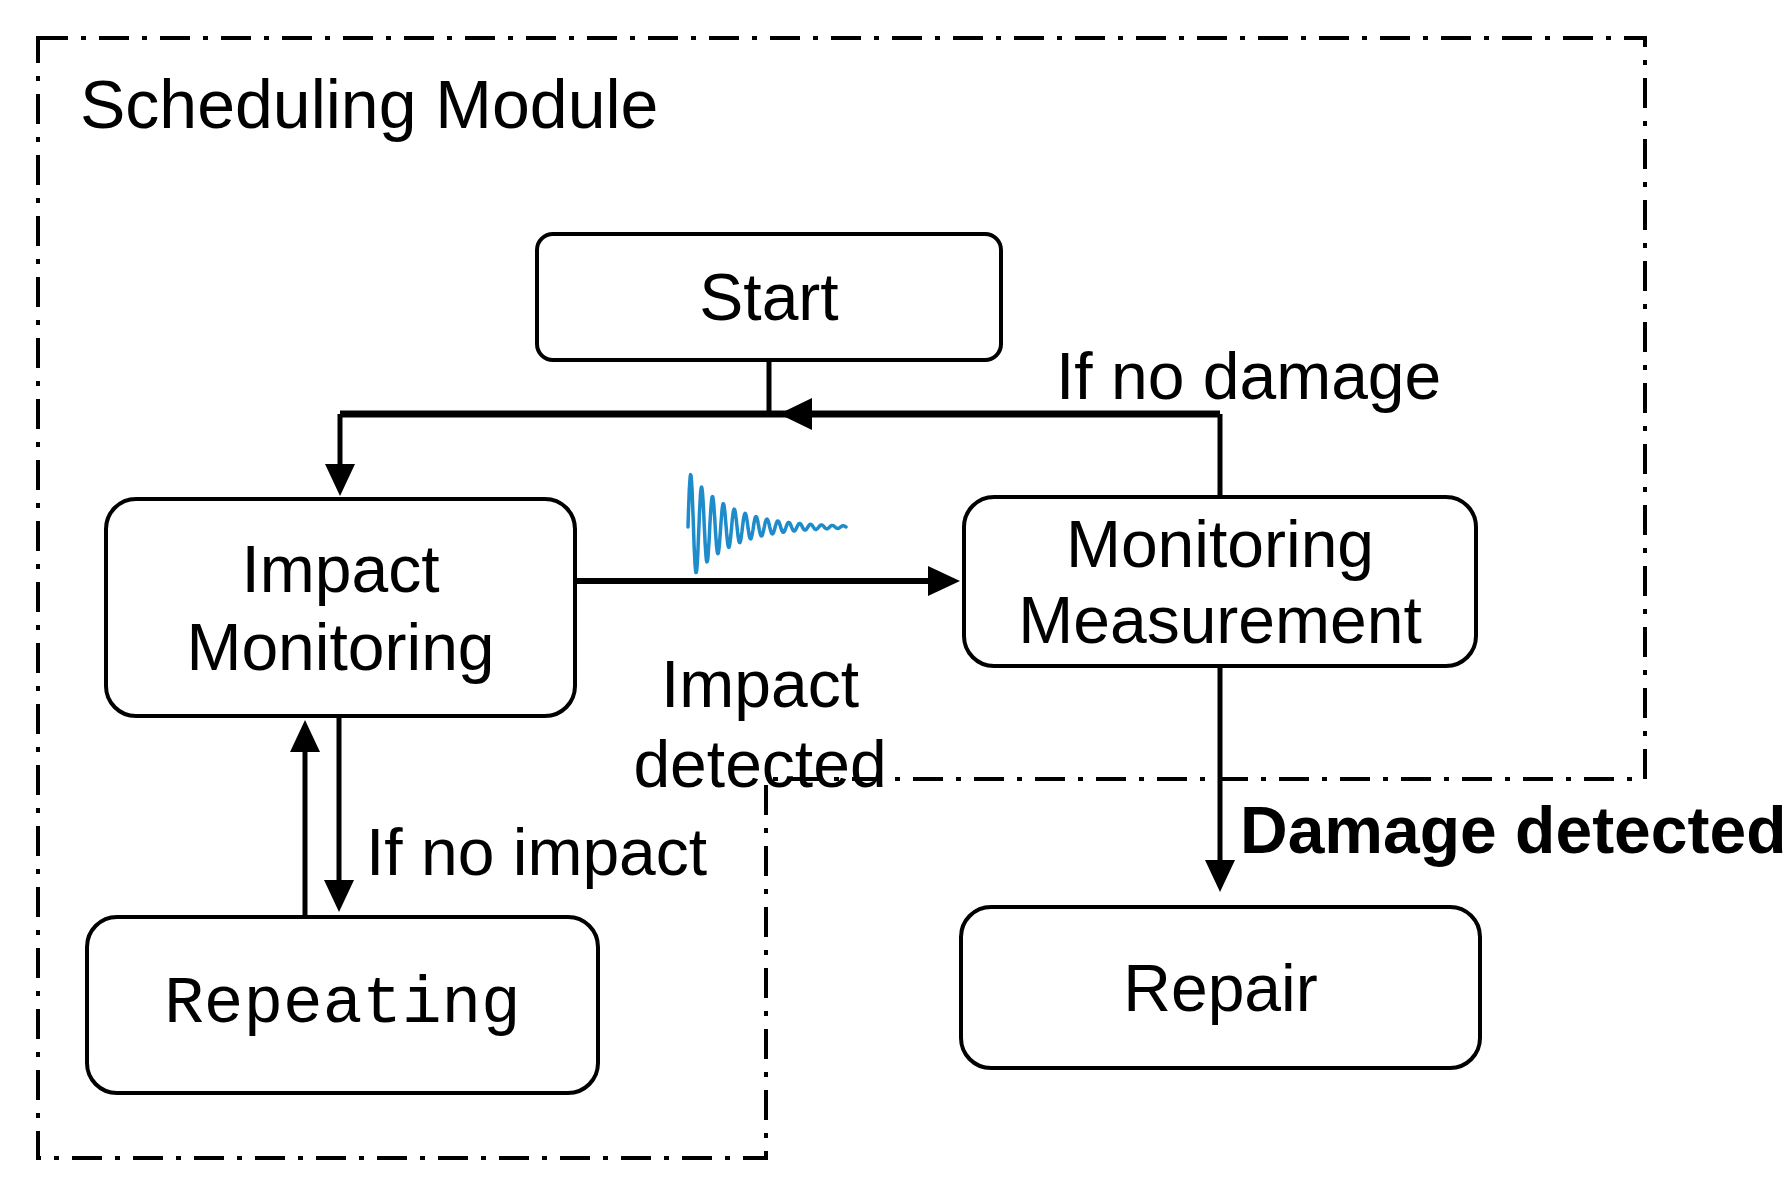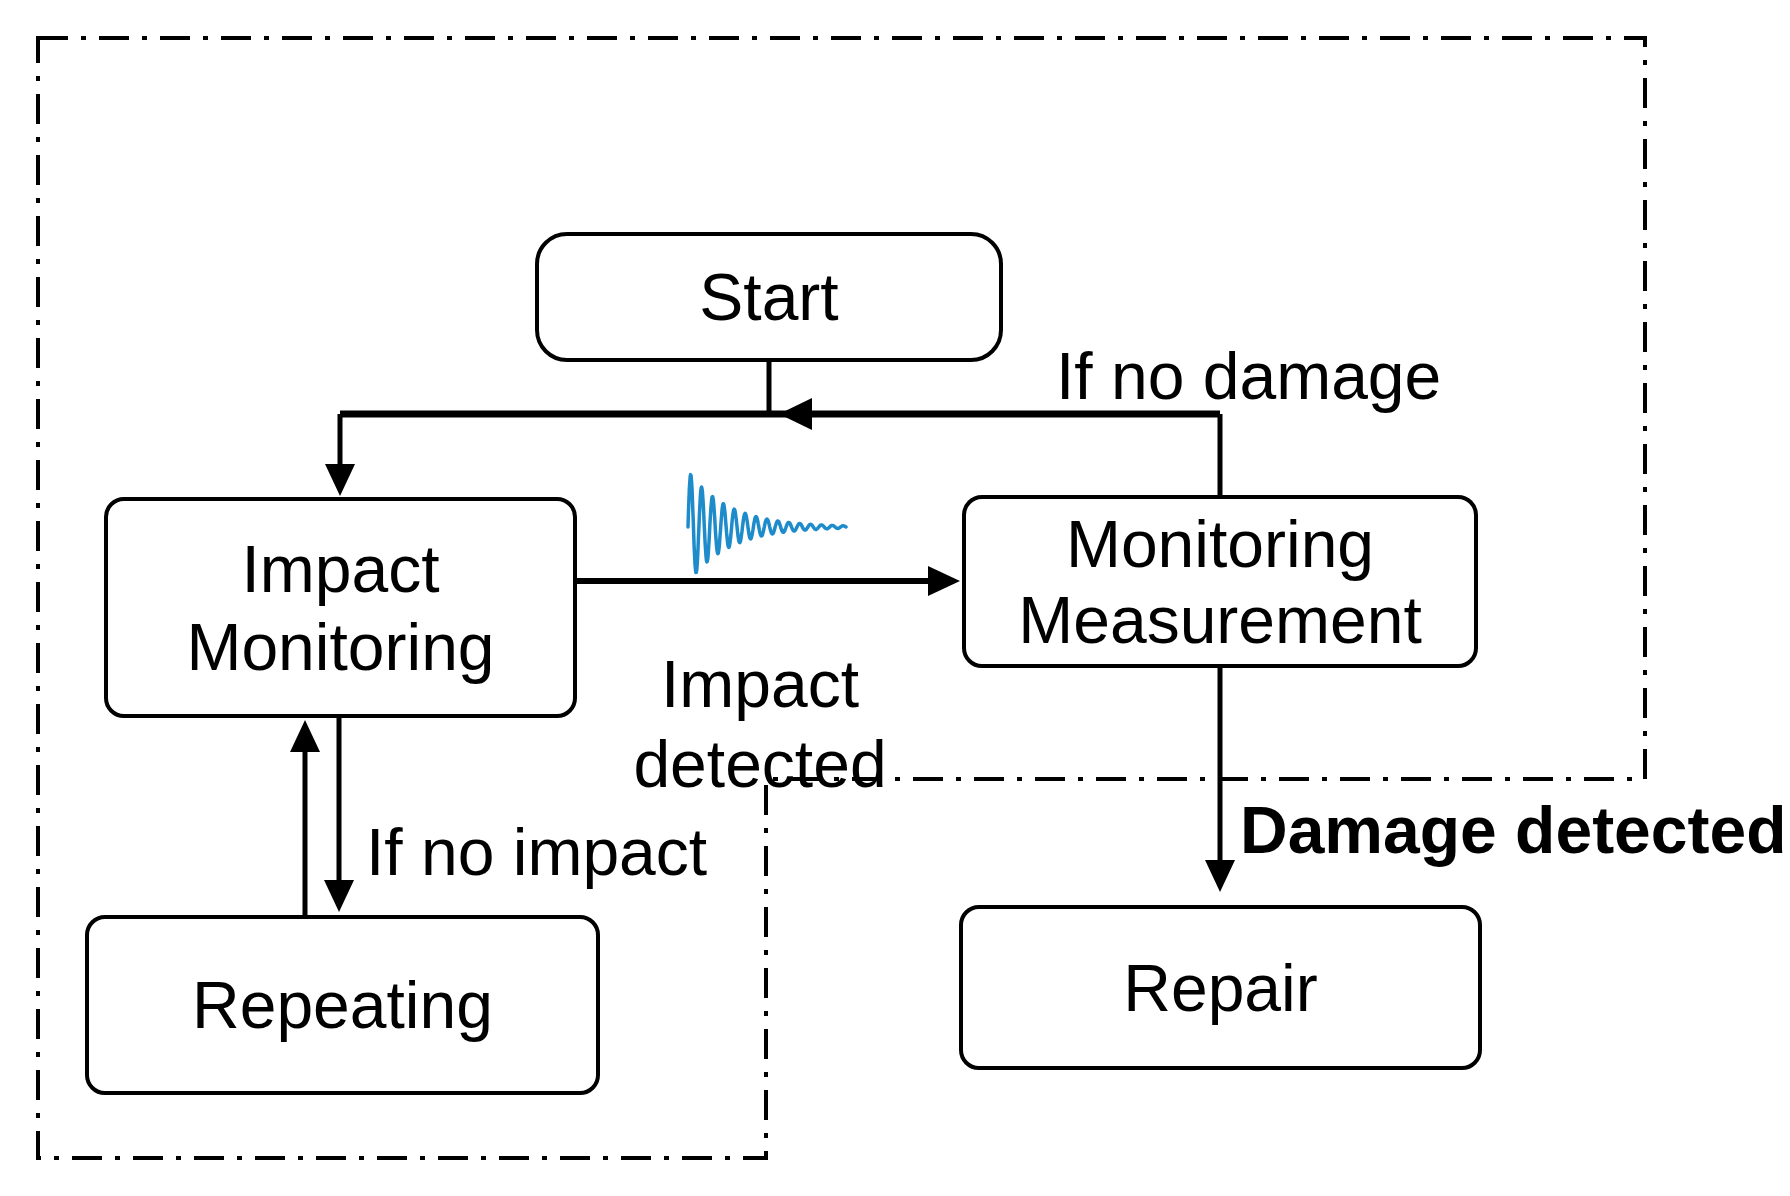--- a/index.html
+++ b/index.html
@@ -9,21 +9,21 @@
     background:#ffffff;
     font-family:"Liberation Sans", sans-serif;
     color:#000;
     overflow:hidden;
   }
   .layer{position:absolute;left:0;top:0;width:1790px;height:1196px;}
   .node{
     position:absolute;
     background:#ffffff;
     border:4px solid #000;
-    border-radius:20px;
+    border-radius:32px;
     display:flex;align-items:center;justify-content:center;
     text-align:center;
     font-size:66px;
     line-height:78px;
     box-sizing:border-box;
     z-index:2;
   }
   .edge-label{
     position:absolute;
     font-size:66px;
@@ -69,28 +69,29 @@
     <polygon points="1220,892 1205,860 1235,860" fill="#000"></polygon>
 
     <path d="M 305 915 V 742" fill="none" stroke="#000" stroke-width="5"></path>
     <polygon points="305,720 290,752 320,752" fill="#000"></polygon>
     <path d="M 339 718 V 884" fill="none" stroke="#000" stroke-width="5"></path>
     <polygon points="339,912 324,880 354,880" fill="#000"></polygon>
 
     <polyline id="waveform" points="688.0,527.0 688.4,513.1 688.9,500.4 689.3,489.7 689.8,481.5 690.2,476.4 690.6,474.6 691.1,476.1 691.5,480.8 692.0,488.4 692.4,498.2 692.8,509.6 693.3,521.9 693.7,534.2 694.1,545.8 694.6,556.0 695.0,564.1 695.5,569.7 695.9,572.5 696.3,572.4 696.8,569.4 697.2,563.8 697.7,555.9 698.1,546.5 698.5,536.0 699.0,525.1 699.4,514.6 699.9,505.2 700.3,497.3 700.7,491.4 701.2,487.9 701.6,487.0 702.0,488.6 702.5,492.6 702.9,498.7 703.4,506.4 703.8,515.3 704.2,524.7 704.7,534.1 705.1,542.8 705.6,550.3 706.0,556.2 706.4,560.2 706.9,561.9 707.3,561.4 707.8,558.8 708.2,554.2 708.6,548.0 709.1,540.5 709.5,532.4 709.9,524.2 710.4,516.2 710.8,509.2 711.3,503.4 711.7,499.2 712.1,496.9 712.6,496.5 713.0,498.0 713.5,501.4 713.9,506.3 714.3,512.4 714.8,519.3 715.2,526.5 715.6,533.6 716.1,540.1 716.5,545.7 717.0,550.0 717.4,552.7 717.8,553.7 718.3,553.1 718.7,550.8 719.2,547.0 719.6,542.1 720.0,536.3 720.5,530.1 720.9,523.8 721.4,517.8 721.8,512.5 722.2,508.3 722.7,505.3 723.1,503.8 723.5,503.8 724.0,505.2 724.4,508.0 724.9,511.9 725.3,516.7 725.7,522.0 726.2,527.6 726.6,532.9 727.1,537.8 727.5,541.9 727.9,545.0 728.4,546.9 728.8,547.4 729.3,546.7 729.7,544.7 730.1,541.7 730.6,537.8 731.0,533.3 731.5,528.5 731.9,523.7 732.3,519.2 732.8,515.3 733.2,512.3 733.6,510.2 734.1,509.2 734.5,509.4 735.0,510.7 735.4,512.9 735.8,516.1 736.3,519.8 736.7,523.9 737.2,528.2 737.6,532.2 738.0,535.9 738.5,538.9 738.9,541.1 739.4,542.3 739.8,542.6 740.2,541.9 740.7,540.2 741.1,537.8 741.5,534.7 742.0,531.2 742.4,527.5 742.9,523.9 743.3,520.5 743.7,517.6 744.2,515.4 744.6,514.0 745.1,513.4 745.5,513.6 745.9,514.8 746.4,516.6 746.8,519.1 747.3,522.0 747.7,525.2 748.1,528.4 748.6,531.5 749.0,534.2 749.4,536.4 749.9,538.0 750.3,538.8 750.8,538.9 751.2,538.2 751.6,536.8 752.1,534.9 752.5,532.4 753.0,529.7 753.4,526.9 753.8,524.1 754.3,521.6 754.7,519.5 755.1,517.9 755.6,516.9 756.0,516.6 756.5,516.9 756.9,517.9 757.3,519.4 757.8,521.3 758.2,523.6 758.7,526.1 759.1,528.5 759.5,530.8 760.0,532.8 760.4,534.4 760.9,535.5 761.3,536.1 761.7,536.0 762.2,535.4 762.6,534.3 763.0,532.7 763.5,530.8 763.9,528.7 764.4,526.6 764.8,524.5 765.2,522.6 765.7,521.0 766.1,519.9 766.6,519.2 767.0,519.0 767.4,519.4 767.9,520.2 768.3,521.4 768.8,523.0 769.2,524.7 769.6,526.6 770.1,528.5 770.5,530.2 771.0,531.7 771.4,532.9 771.8,533.6 772.3,534.0 772.7,533.8 773.1,533.3 773.6,532.4 774.0,531.1 774.5,529.6 774.9,528.0 775.3,526.4 775.8,524.8 776.2,523.4 776.7,522.3 777.1,521.4 777.5,521.0 778.0,520.9 778.4,521.3 778.9,521.9 779.3,522.9 779.7,524.1 780.2,525.5 780.6,527.0 781.0,528.4 781.5,529.7 781.9,530.8 782.4,531.6 782.8,532.1 783.2,532.3 783.7,532.2 784.1,531.7 784.6,531.0 785.0,530.0 785.4,528.8 785.9,527.6 786.3,526.3 786.8,525.1 787.2,524.1 787.6,523.3 788.1,522.7 788.5,522.4 788.9,522.4 789.4,522.7 789.8,523.2 790.3,524.0 790.7,525.0 791.1,526.0 791.6,527.2 792.0,528.2 792.5,529.2 792.9,530.0 793.3,530.6 793.8,531.0 794.2,531.1 794.6,530.9 795.1,530.5 795.5,529.9 796.0,529.1 796.4,528.2 796.8,527.3 797.3,526.3 797.7,525.4 798.2,524.7 798.6,524.0 799.0,523.6 799.5,523.5 799.9,523.5 800.4,523.8 800.8,524.2 801.2,524.8 801.7,525.6 802.1,526.4 802.5,527.3 803.0,528.1 803.4,528.8 803.9,529.4 804.3,529.8 804.7,530.1 805.2,530.1 805.6,530.0 806.1,529.6 806.5,529.1 806.9,528.5 807.4,527.8 807.8,527.1 808.3,526.4 808.7,525.7 809.1,525.1 809.6,524.7 810.0,524.4 810.5,524.3 810.9,524.3 811.3,524.6 811.8,524.9 812.2,525.4 812.6,526.0 813.1,526.7 813.5,527.3 814.0,527.9 814.4,528.5 814.8,528.9 815.3,529.2 815.7,529.4 816.2,529.4 816.6,529.2 817.0,528.9 817.5,528.5 817.9,528.1 818.4,527.5 818.8,527.0 819.2,526.4 819.7,525.9 820.1,525.5 820.5,525.2 821.0,525.0 821.4,524.9 821.9,525.0 822.3,525.2 822.7,525.5 823.2,525.9 823.6,526.3 824.1,526.8 824.5,527.3 824.9,527.8 825.4,528.2 825.8,528.5 826.3,528.7 826.7,528.8 827.1,528.8 827.6,528.7 828.0,528.4 828.4,528.1 828.9,527.7 829.3,527.3 829.8,526.9 830.2,526.5 830.6,526.1 831.1,525.8 831.5,525.6 832.0,525.4 832.4,525.4 832.8,525.5 833.3,525.6 833.7,525.9 834.1,526.2 834.6,526.6 835.0,526.9 835.5,527.3 835.9,527.6 836.3,527.9 836.8,528.2 837.2,528.3 837.7,528.4 838.1,528.4 838.5,528.2 839.0,528.1 839.4,527.8 839.9,527.5 840.3,527.2 840.7,526.9 841.2,526.6 841.6,526.3 842.0,526.0 842.5,525.9 842.9,525.8 843.4,525.8 843.8,525.9 844.2,526.0 844.7,526.2 845.1,526.4 845.6,526.7 846.0,527.0" fill="none" stroke-width="3.5" stroke-linejoin="round" stroke-linecap="round" stroke="#1e8bcb"></polyline>
   </svg>
 
+  <div class="title">Scheduling Module</div>
 
-  <div class="node" style="left:535px;top:232px;width:468px;height:130px;border-radius:32px;">Start</div>
+  <div class="node" style="left:535px;top:232px;width:468px;height:130px;border-radius:18px;">Start</div>
 
   <div class="node" style="left:104px;top:497px;width:473px;height:221px;padding:0 30px;">Impact Monitoring</div>
 
   <div class="node" style="left:962px;top:495px;width:516px;height:173px;padding:0 20px;line-height:76px;">Monitoring Measurement</div>
 
-  <div class="node" style="left:85px;top:915px;width:515px;height:180px;">Repeating</div>
+  <div class="node" style="left:85px;top:915px;width:515px;height:180px;font-family:Liberation Mono, monospace;">Repeating</div>
 
   <div class="node" style="left:959px;top:893px;width:523px;height:165px;margin-top:12px;">Repair</div>
 
   <div class="edge-label" style="left:1056px;top:336px;">If no damage</div>
 
   <div class="edge-label wrap" style="left:610px;top:644px;width:300px;">Impact detected</div>
 
   <div class="edge-label" style="left:366px;top:812px;">If no impact</div>
 
   <div class="edge-label" style="left:1240px;top:790px;font-weight:bold;">Damage detected</div>

